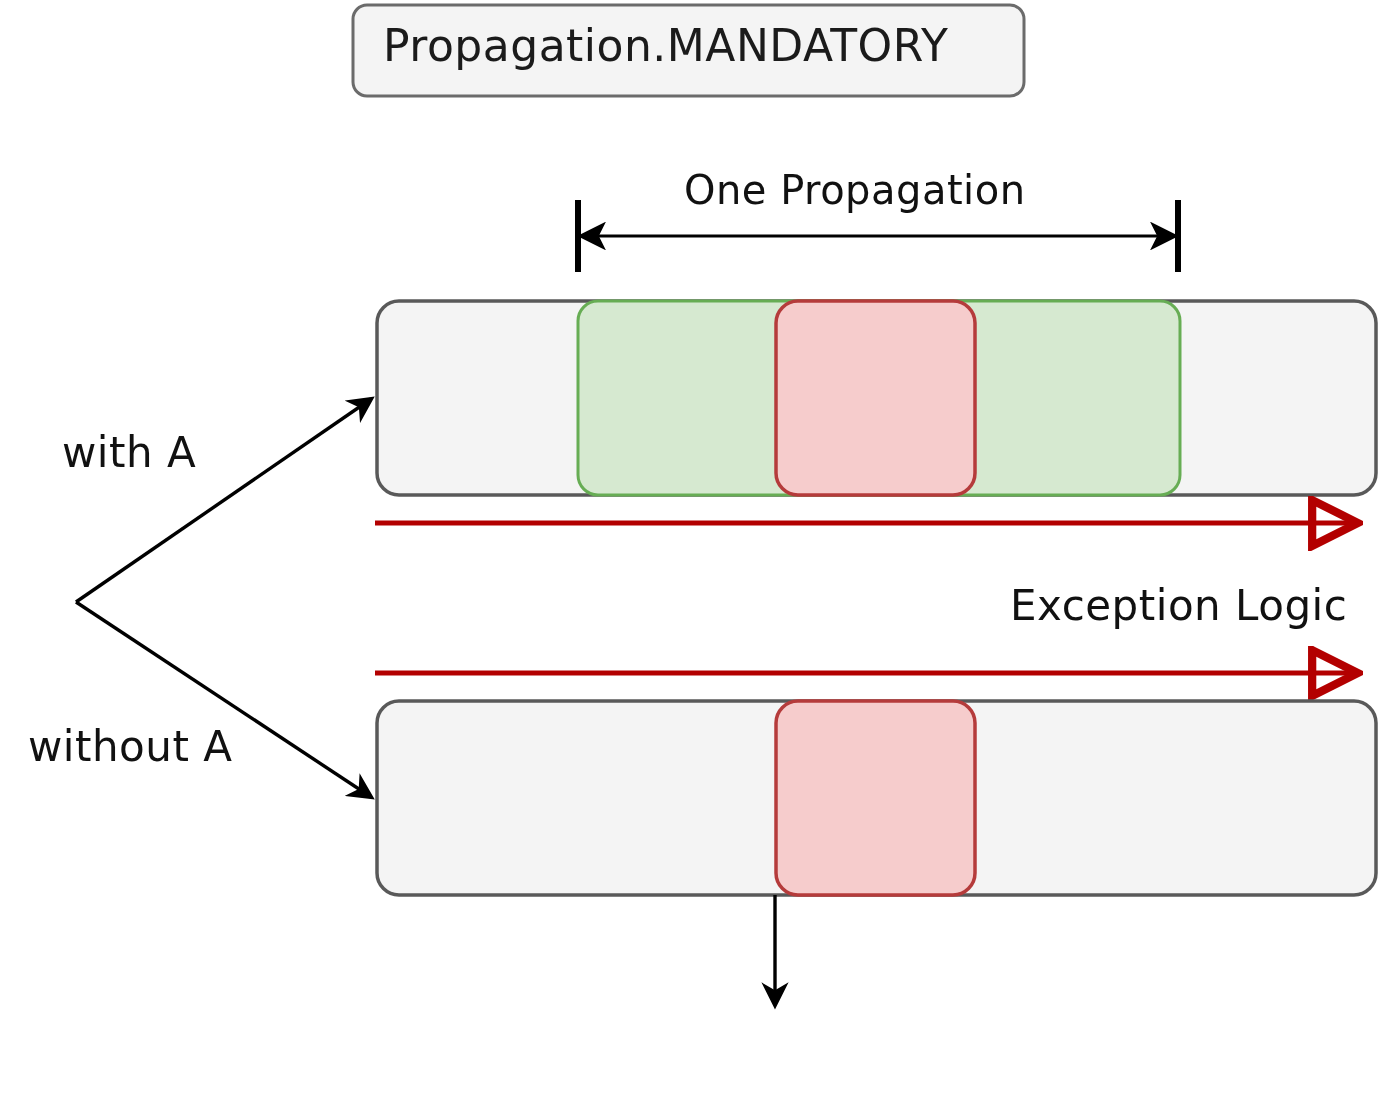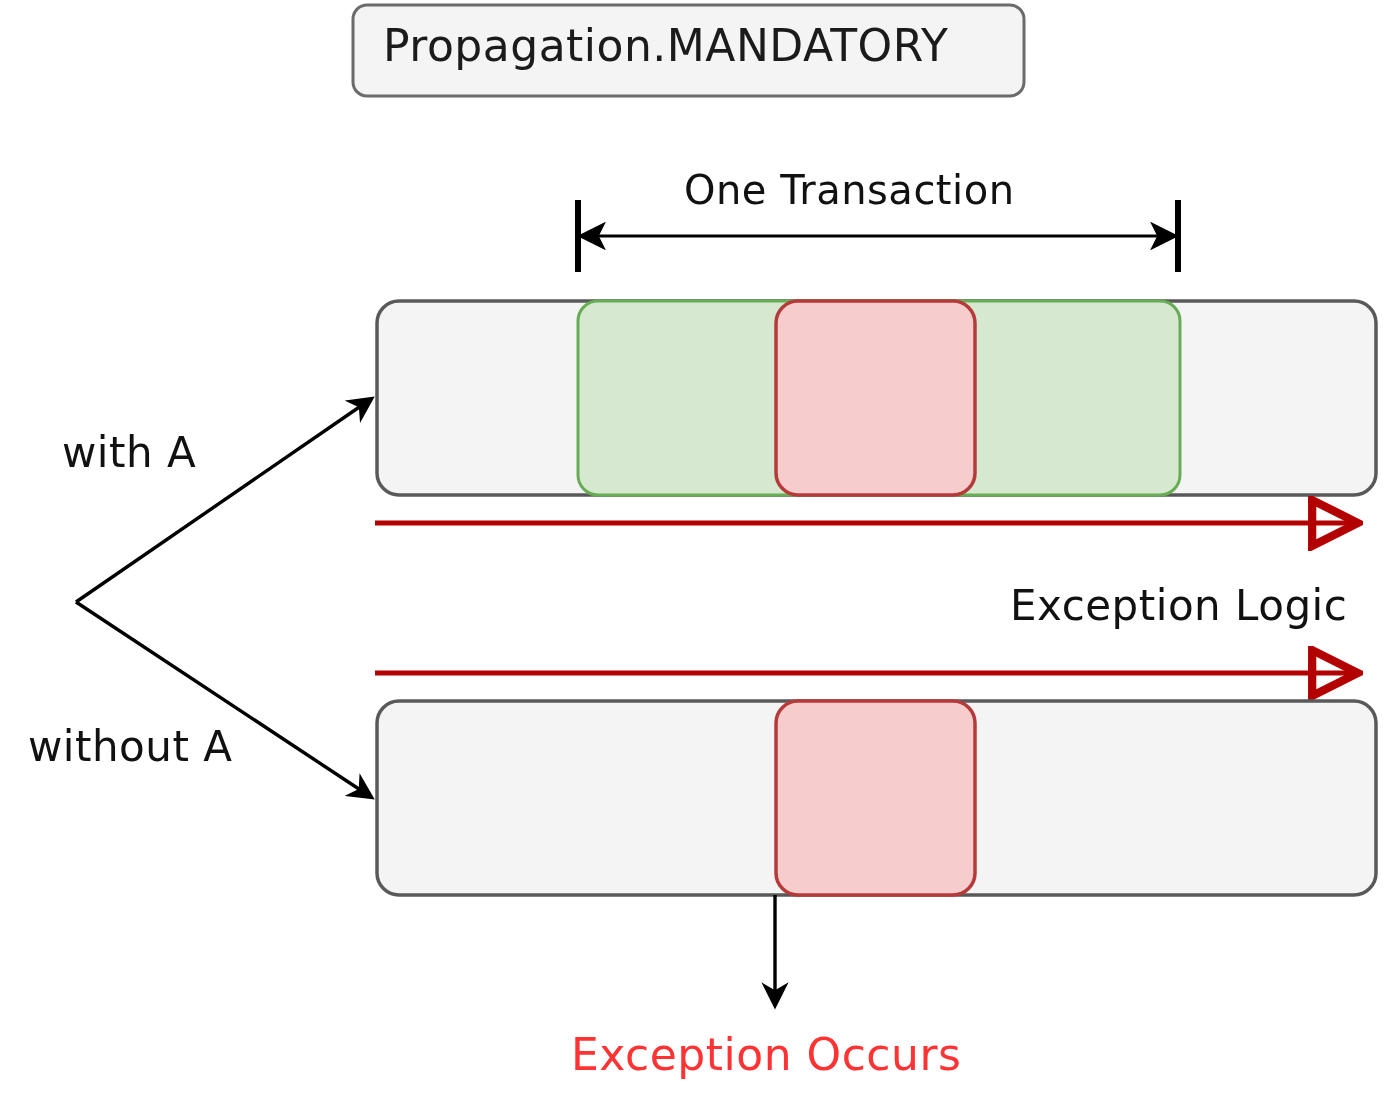--- a/index.html
+++ b/index.html
@@ -105,23 +105,22 @@
 
     <rect x="377" y="701" width="999" height="194" rx="22" ry="22" fill="#f4f4f4" stroke="#595959" stroke-width="3.5"></rect>
 
     <rect x="776" y="701" width="199" height="194" rx="22" ry="22" fill="#f6cccc" stroke="#b53b3b" stroke-width="3.5"></rect>
 
     <line x1="775" y1="895" x2="775" y2="1005" stroke="#000000" stroke-width="3.4" marker-end="url(#arrow-black-plain)"></line>
   </svg>
 
   <div class="txt" id="title-text">Propagation.MANDATORY</div>
 
-  <div class="txt" id="one-transaction-text">One Transaction</div>
+  <div class="txt" id="one-transaction-text">One Propagation</div>
 
   <div class="txt" id="without-a-text">without A</div>
 
   <div class="txt" id="with-a-text">with A</div>
 
   <div class="txt" id="business-logic-text">Exception Logic</div>
 
-  <div class="txt" id="exception-text">Exception Occurs</div>
 
 </div>
 
 </body></html>

